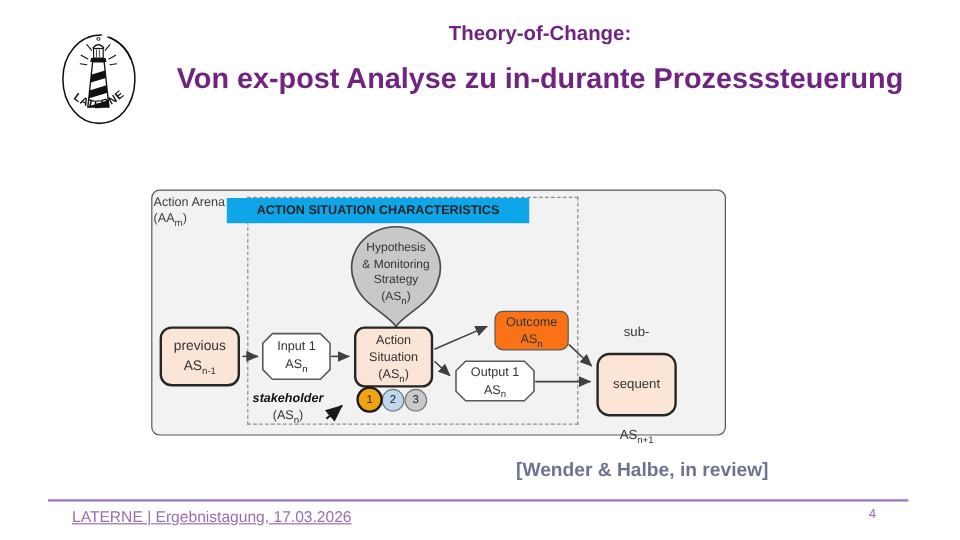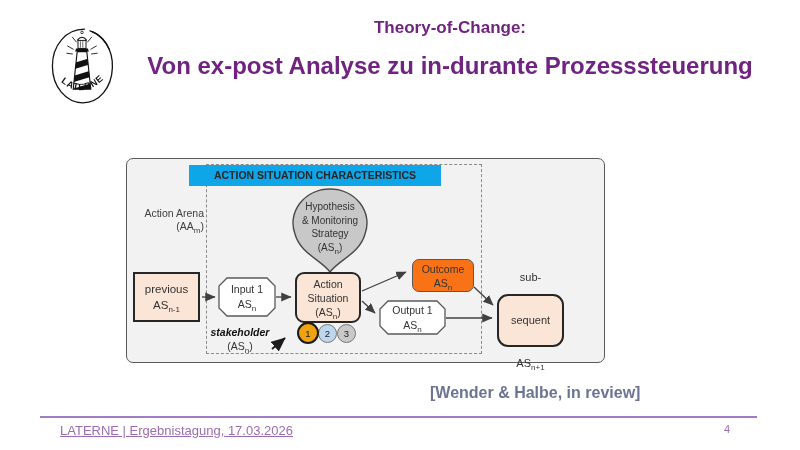--- a/index.html
+++ b/index.html
@@ -15,29 +15,29 @@
   
   .logo { position:absolute; left:46px; top:26px; width:72px; height:80px; }
   
   .outer-box { position:absolute; left:126px; top:158px; width:479px; height:205px;
                background:var(--outer-fill,#f2f2f2); border:1.5px solid #595959; border-radius:7px;
                box-sizing:border-box; }
   .dashed-box { position:absolute; left:206px; top:164px; width:276px; height:190px;
                 border:1px dashed #8a8a8a; box-sizing:border-box; }
   .asc-band { position:absolute; left:189px; top:165px; width:252px; height:21px; background:#0ea5e9;
               font-size:10.5px; font-weight:bold; color:#262626; line-height:21px; text-align:center; }
-  .arena-label { position:absolute; left:128px; top:161px; width:76px; text-align:right;
-                 font-size:10.5px; color:#404040; line-height:13px; padding-top:2px;margin-top:44px; }
+  .arena-label { position:absolute; left:128px; top:161px; width:76px; text-align:left;
+                 font-size:10.5px; color:#404040; line-height:13px; padding-top:2px; }
   .svg-layer { position:absolute; left:0; top:0; width:800px; height:450px; pointer-events:none; }
   .dg-text { color:#333; text-align:center; position:absolute; }
   sub { font-size:8px; line-height:0; }
   .box-peach { position:absolute; background:var(--peach,#fbe5d6); border:2.5px solid var(--box-border-dark,#262626);
                box-sizing:border-box; display:flex; flex-direction:column; justify-content:center;
                text-align:center; color:#333; }
-  .box-previous  { left:133px; top:272px; width:67px; height:50px; border-radius:0; font-size:11.5px; line-height:16px; }
+  .box-previous  { left:133px; top:272px; width:67px; height:50px; border-radius:10px; font-size:11.5px; line-height:16px; }
   .box-action    { left:295px; top:272px; width:66px; height:51px; border-radius:9px;  font-size:10.5px; line-height:14px; }
   .box-subseq    { left:497px; top:294px; width:67px; height:53px; border-radius:11px; font-size:11px;   line-height:15px;gap:28px; }
   .box-outcome { position:absolute; left:412px; top:259px; width:62px; height:33px; background:#f97316;
                  border:1.3px solid #595959; border-radius:7px; box-sizing:border-box;
                  display:flex; flex-direction:column; justify-content:center; text-align:center;
                  color:#333; font-size:10.5px; line-height:14px; }
   .input-text  { left:219px; top:282px; width:56px; font-size:10.5px; line-height:15px; }
   .output-text { left:380px; top:303px; width:65px; font-size:10.5px; line-height:15px; }
   .balloon-text { left:293px; top:200px; width:74px; font-size:10px; line-height:13.5px; }
   .stake-label { position:absolute; left:203px; top:325px; width:74px; text-align:center;

